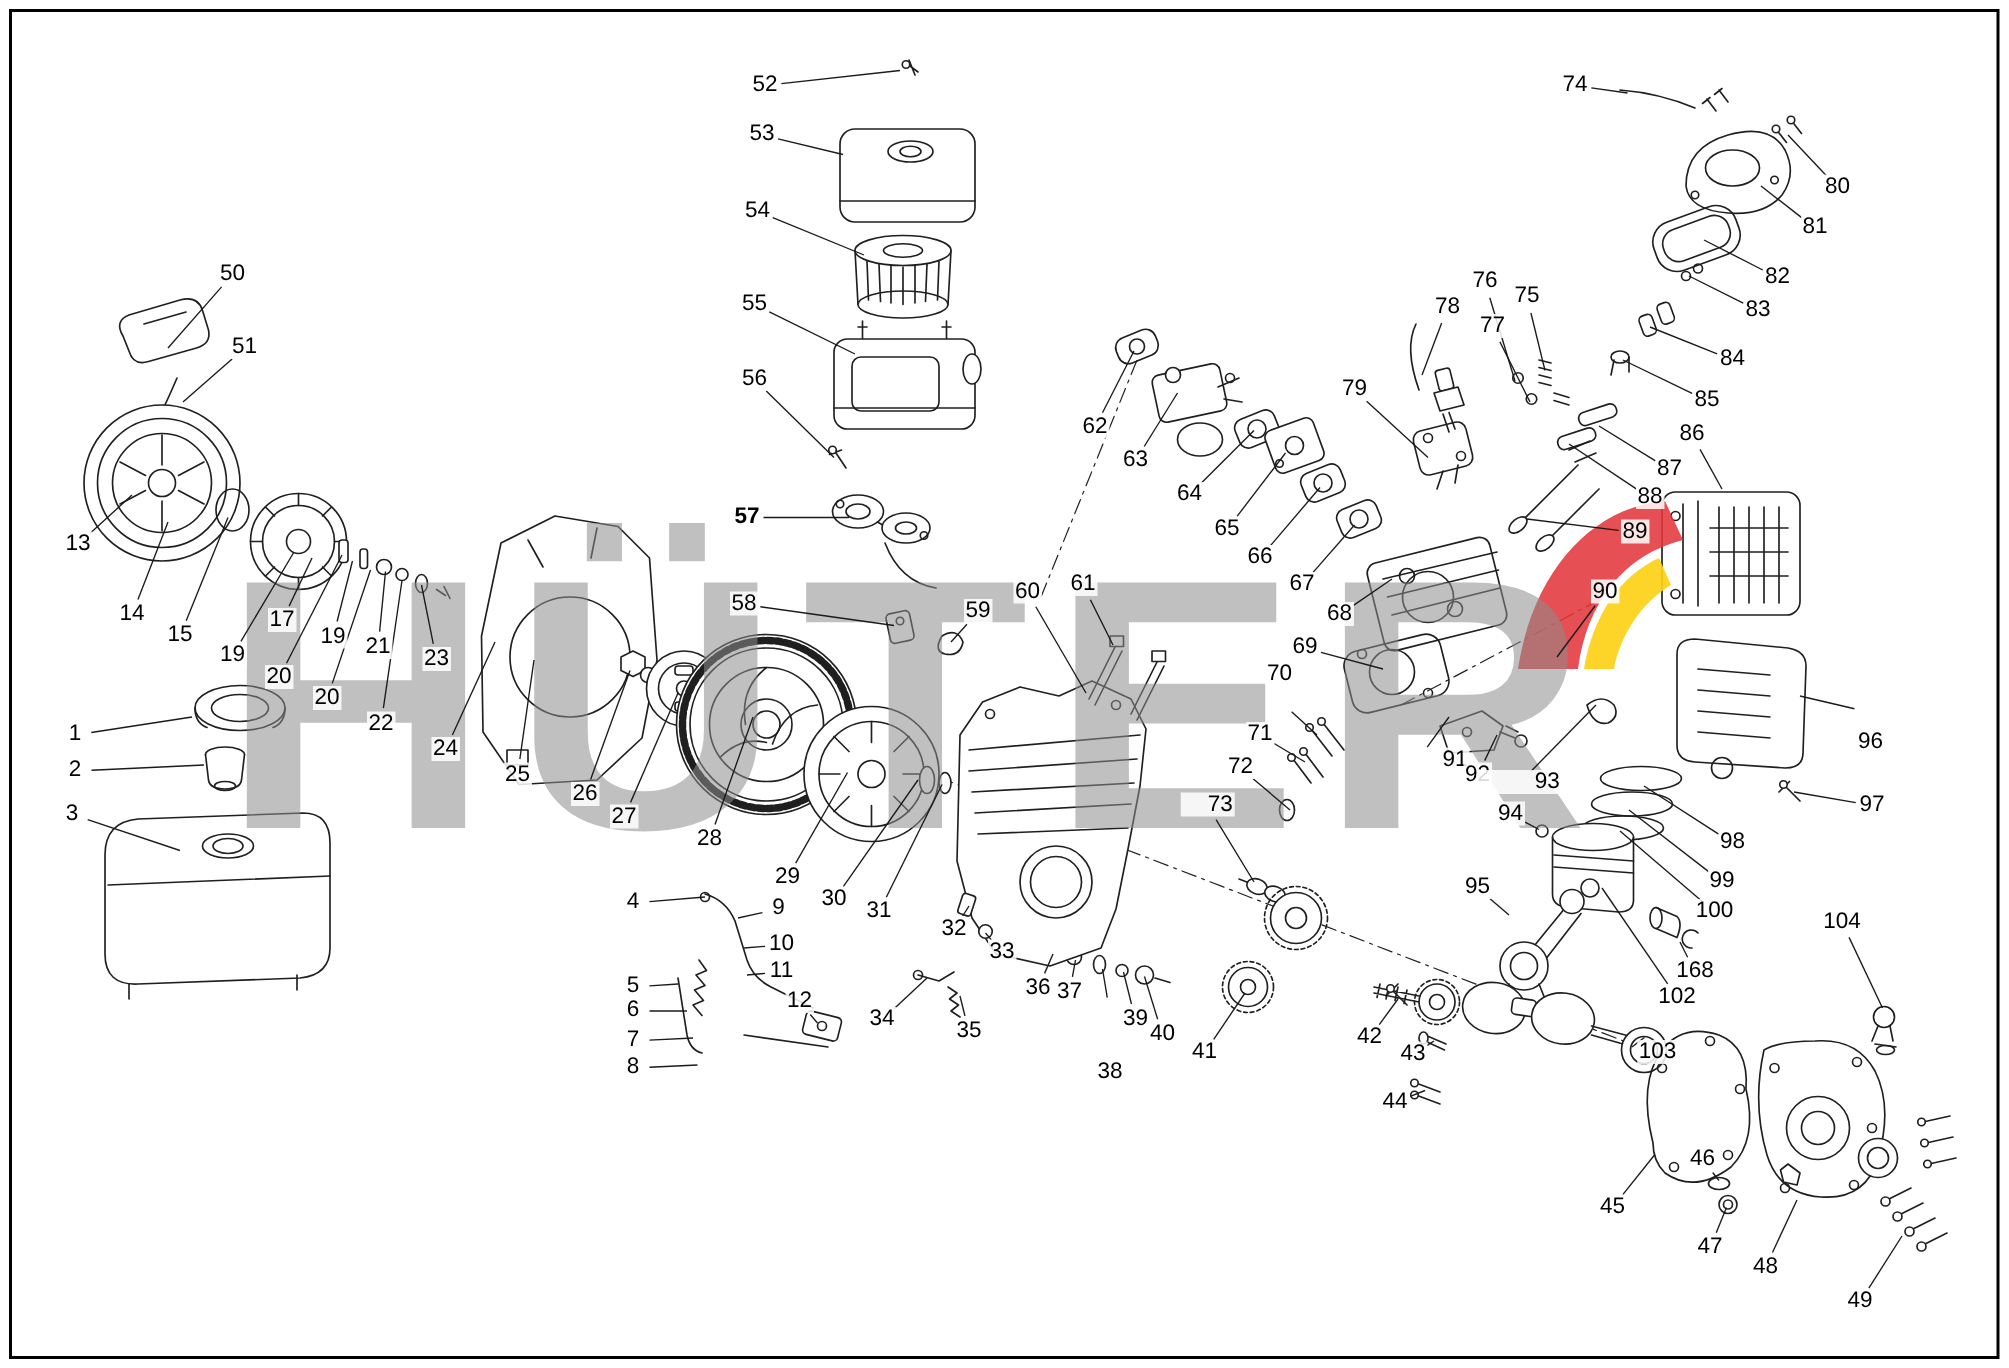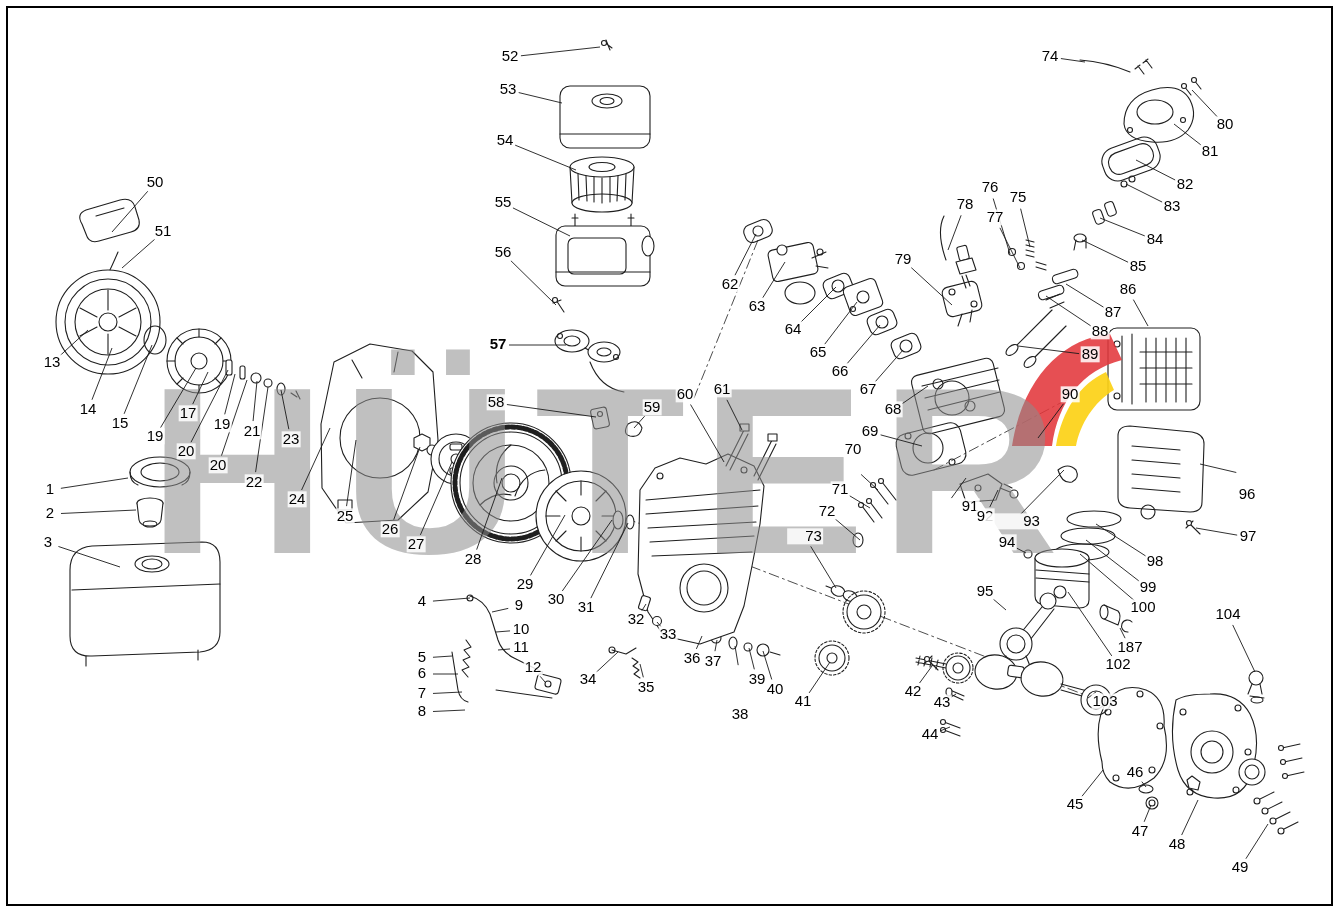--- a/index.html
+++ b/index.html
@@ -679,18 +679,18 @@
       <div class="part-label" style="left: 970px; top: 507px;">91</div>
       <div class="part-label" style="left: 985px; top: 517px;">92</div>
       <div class="part-label" style="left: 1013px; top: 522px; padding-left: 38px;">93</div>
       <div class="part-label" style="left: 1007px; top: 543px;">94</div>
       <div class="part-label" style="left: 985px; top: 592px;">95</div>
       <div class="part-label" style="left: 1247px; top: 459px; margin-top: 36px;">96</div>
       <div class="part-label" style="left: 1248px; top: 537px;">97</div>
       <div class="part-label" style="left: 1155px; top: 562px;">98</div>
       <div class="part-label" style="left: 1148px; top: 588px;">99</div>
       <div class="part-label" style="left: 1143px; top: 608px;">100</div>
-      <div class="part-label" style="left: 1130px; top: 648px;">187</div>
+      <div class="part-label" style="left: 1130px; top: 648px;">168</div>
       <div class="part-label" style="left: 1118px; top: 665px;">102</div>
       <div class="part-label" style="left: 1105px; top: 685px; margin-top: 17px;">103</div>
       <div class="part-label" style="left: 1228px; top: 615px;">104</div>
     </div>
 </div>
 
 </body></html>

